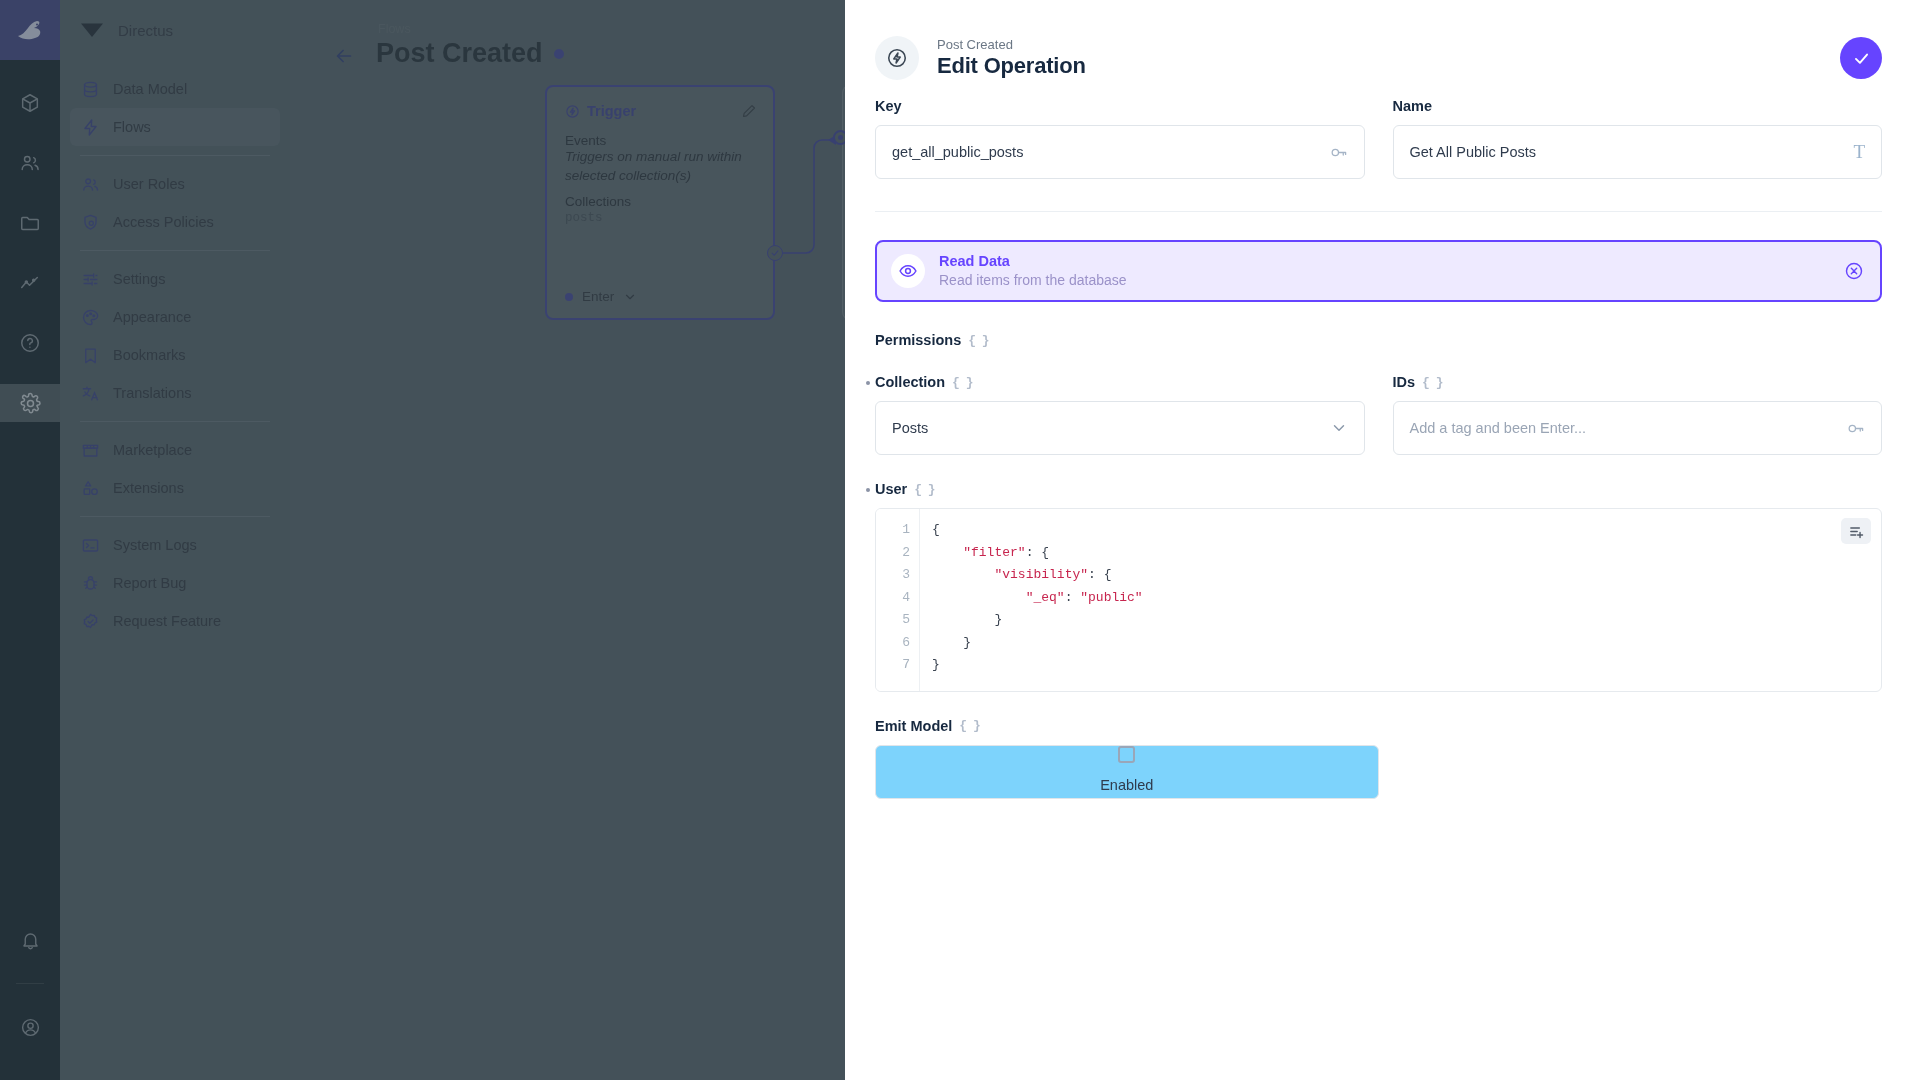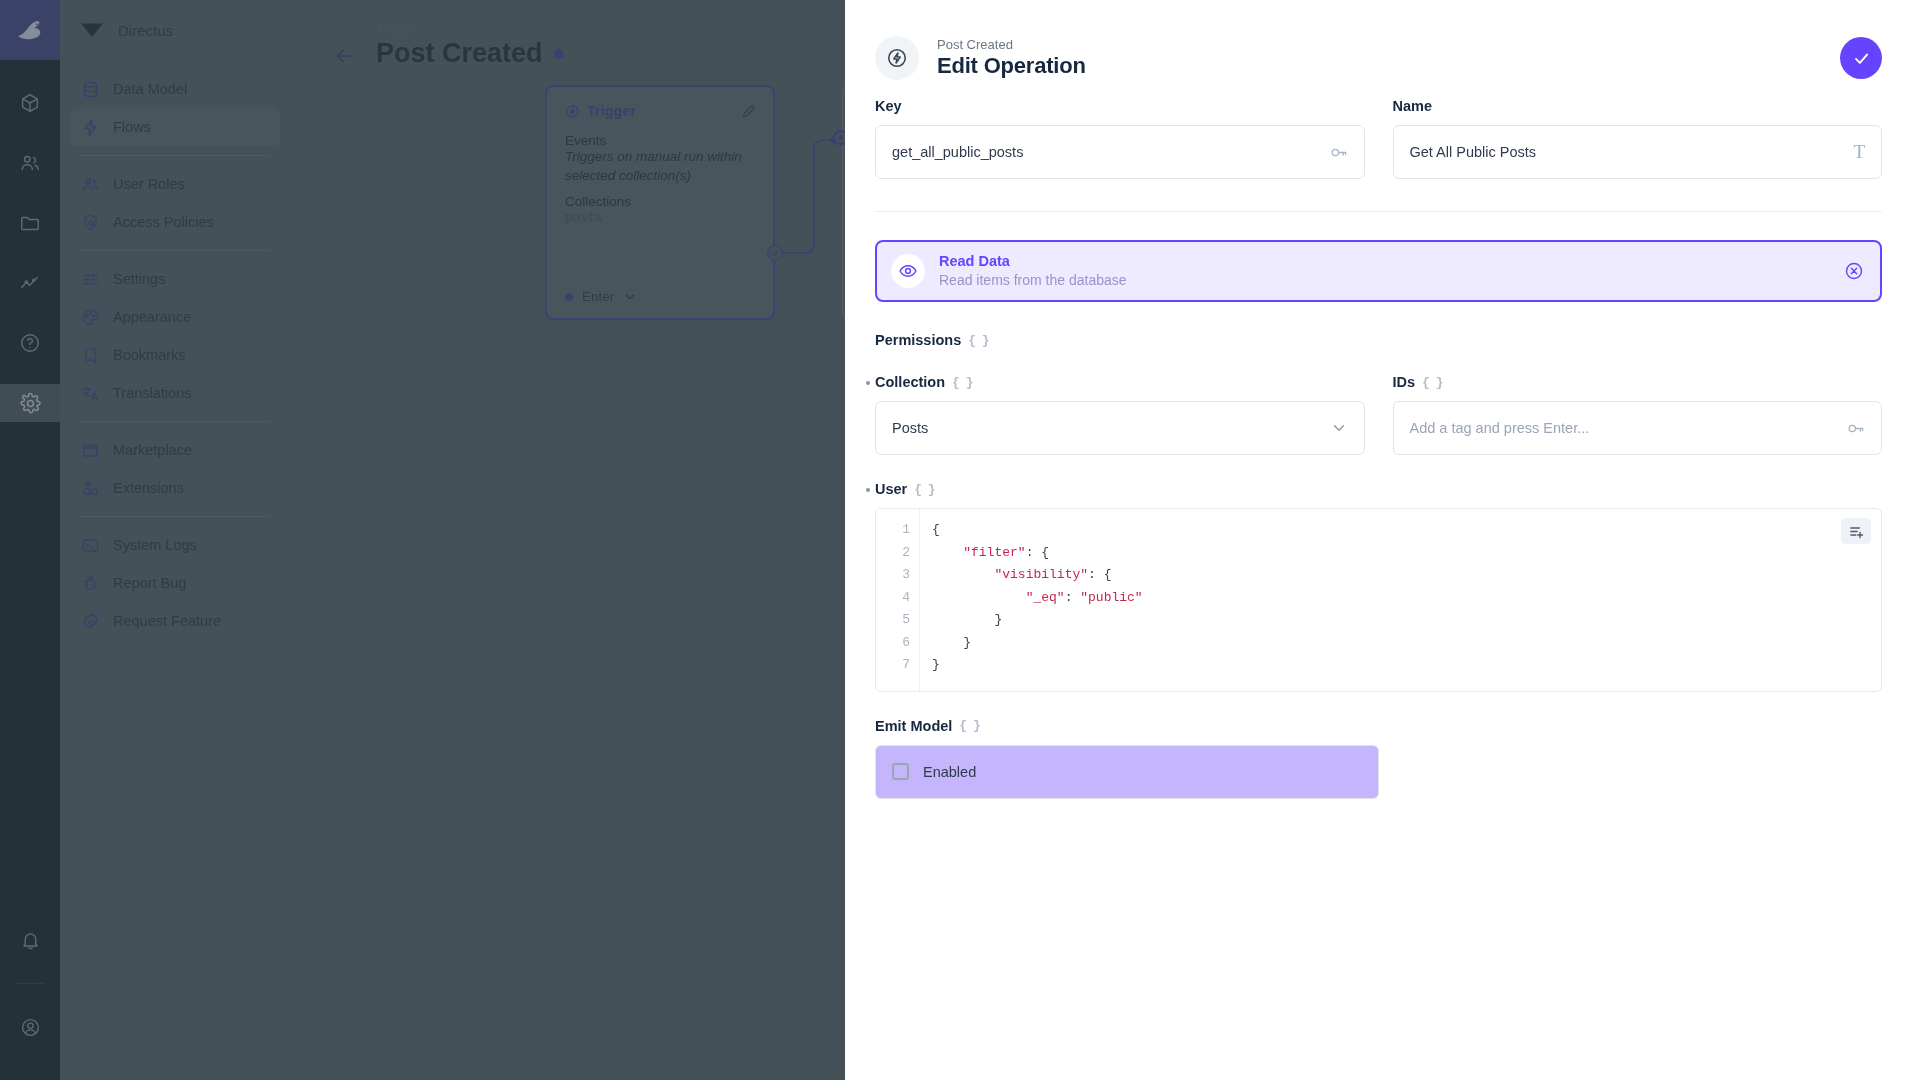--- a/index.html
+++ b/index.html
@@ -196,22 +196,22 @@
   .code-lines { padding: 10px 0 14px 12px; flex: 1 1 auto; white-space: pre; color: #3a4350; }
   .tok-key { color: #c7254e; }
   .tok-str { color: #c7254e; }
   .tok-punc { color: #3a4350; }
   .code-tool {
     position: absolute; right: 10px; top: 9px; width: 30px; height: 26px; border-radius: 5px;
     background: #eef1f5; display: flex; align-items: center; justify-content: center; color: #525b68;
   }
 
   .checkbox-field {
-    height: 54px; border: 1px solid #e0e5ea; border-radius: 6px; background: #c4b5fd;
-    display: flex; align-items: center; padding: 0 16px; gap: 14px; width: 50%;
+    height: 54px; border: 1px solid #e0e5ea; border-radius: 6px; background: #7dd3fc;
+    display: flex; align-items: center; padding: 0 16px; gap: 14px; width: 50%; flex-direction: column;
   }
   .cbx { width: 17px; height: 17px; border: 2px solid #9aa6b8; border-radius: 3px; flex: 0 0 17px; }
   .cbx-label { font-size: 14.5px; color: #2f3b4d; }
 </style>
 </head>
 <body>
 
 <div id="root">
 
   <div class="app-base">
@@ -629,21 +629,21 @@
                 </svg>
             </span>
           </div>
         </div>
         <div class="field">
           <div class="field-label">
             <span>IDs</span>
             <span class="braces">{ }</span>
           </div>
           <div class="input">
-            <span class="val ph">Add a tag and press Enter...</span>
+            <span class="val ph">Add a tag and been Enter...</span>
             <span class="tail">
               <svg width="19" height="19" viewBox="0 0 24 24" fill="none" stroke="currentColor" stroke-width="1.6" stroke-linecap="round">
                 <circle cx="8" cy="12" r="4"></circle>
                   <path d="M12 12h9M18 12v3.2M21 12v2.4"></path>
               </svg>
             </span>
           </div>
         </div>
       </div>
 

